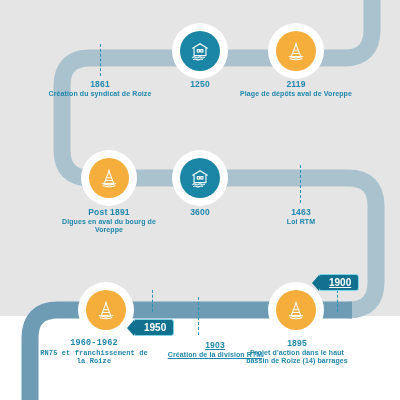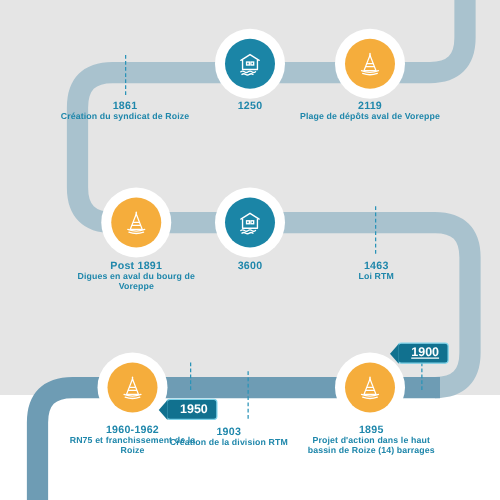--- a/index.html
+++ b/index.html
@@ -233,25 +233,25 @@
     </div>
   </div>
 
   <div class="badge" style="left:133px; top:274px;margin-top:45px;">
     <span>1950</span>
   </div>
   <div class="badge" style="left:318px; top:274px;text-decoration:underline;">
     <span>1900</span>
   </div>
 
-  <div class="label" style="left:47px; top:338px;">
+  <div class="label" style="left:35px; top:338px;font-family:Liberation Mono, monospace;">
     <span class="yr">1960-1962</span>
     <span class="txt">RN75 et franchissement de la Roize</span>
   </div>
-  <div class="label" style="left:124px; top:340px;">
+  <div class="label" style="left:156px; top:340px;text-decoration:underline;">
     <span class="yr">1903</span>
     <span class="txt">Création de la division RTM</span>
   </div>
   <div class="label" style="left:238px; top:338px;">
     <span class="yr">1895</span>
     <span class="txt">Projet d'action dans le haut bassin de Roize (14) barrages</span>
   </div>
 
 </div>
 

